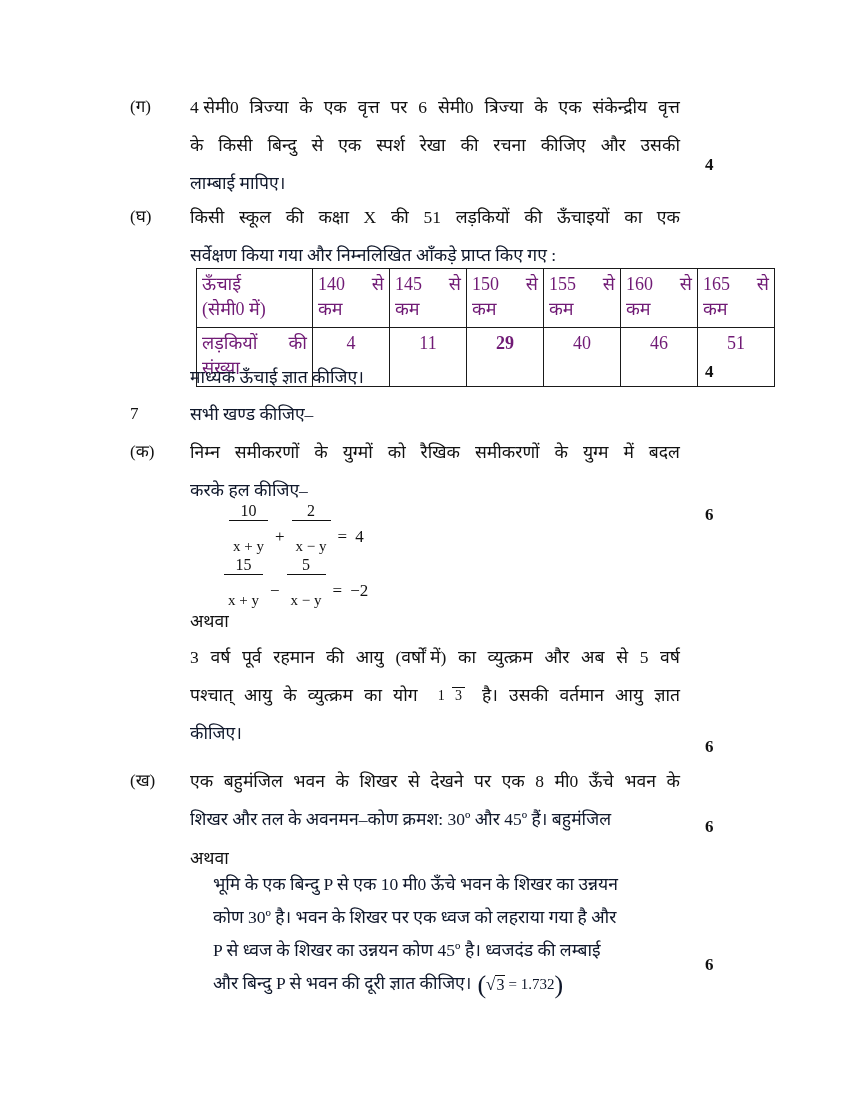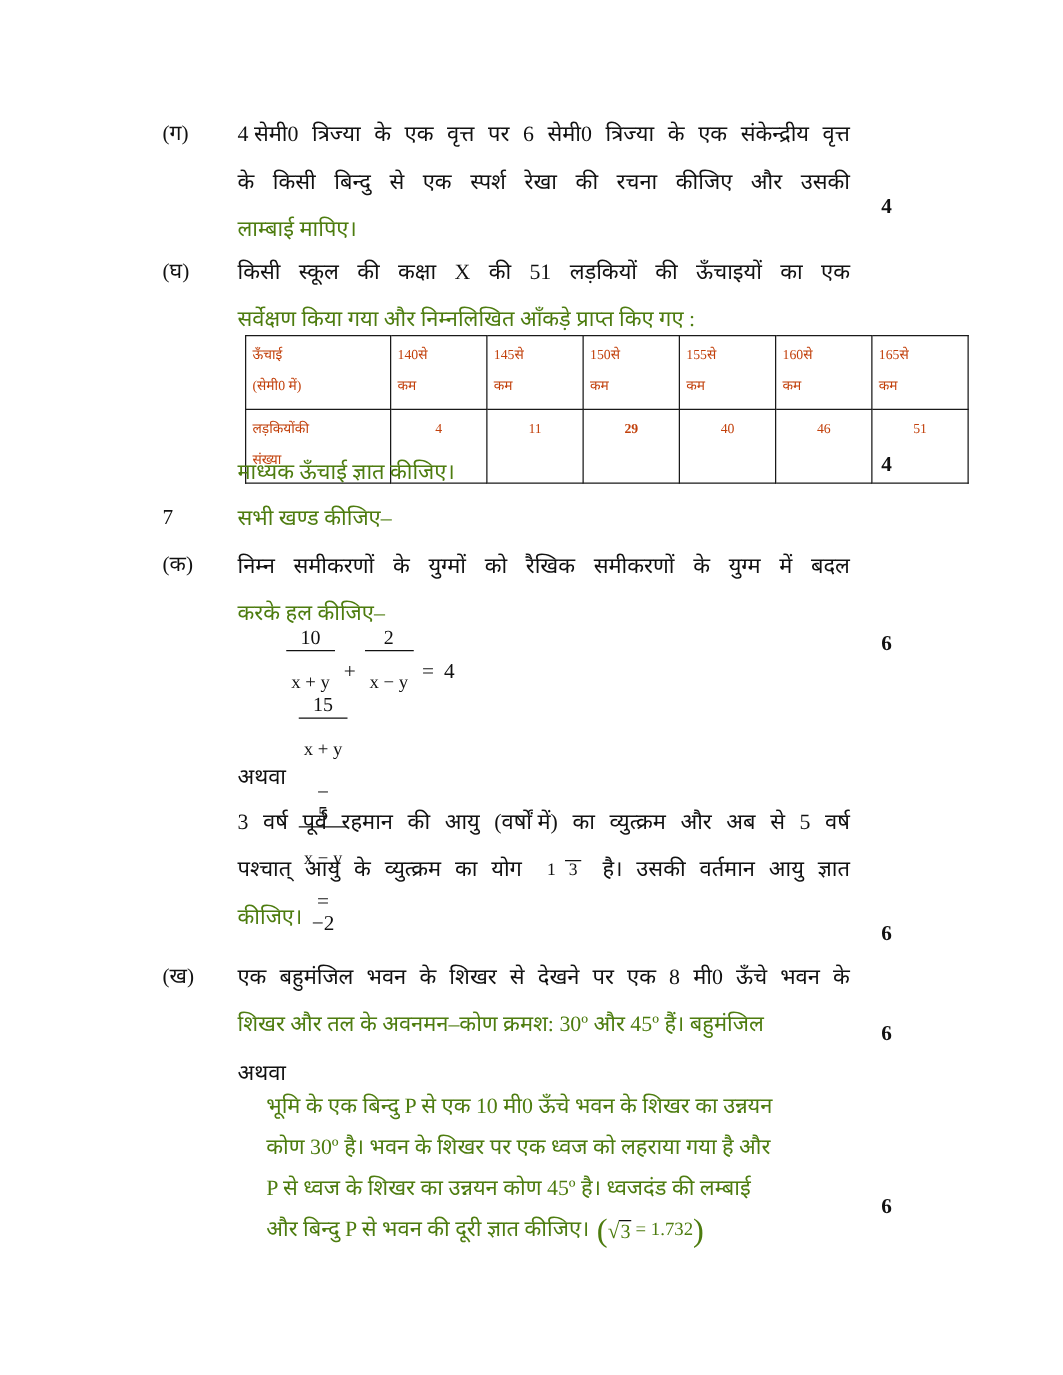--- a/index.html
+++ b/index.html
@@ -36,21 +36,21 @@
     color: #111;
   }
   .qbody {
     width: 490px;
     flex: 0 0 490px;
   }
   .line {
     font-size: 17.5px;
     line-height: 38px;
     white-space: nowrap;
-    color: #4d7c0f;
+    color: #0f172a;
   }
   .just {
     display: flex;
     justify-content: space-between;
     font-size: 17.5px;
     line-height: 38px;
     color: #111;
   }
   .just > span { display: inline-block; }
   .center {
@@ -72,35 +72,36 @@
     position: absolute;
     left: 196px;
     top: 268px;
   }
   table.data {
     border-collapse: collapse;
     table-layout: fixed;
   }
   table.data td {
     border: 1.3px solid #1a1a1a;
-    font-size: 11px;
+    font-size: 18px;
     line-height: 25px;
     padding: 3px 5px 5px 5px;
     vertical-align: top;
-    color: #c2410c;
+    color: #701a75;
   }
   td.hdr-label { width: 105px; }
   td.hdr-cell  { width: 66px; }
   td.num {
     text-align: center;
     vertical-align: top;
     height: 48px;
   }
   .spread {
     display: flex;
+    justify-content: space-between;
   }
   .bold29 { font-weight: bold; }
   
   .mathline {
     position: absolute;
     display: flex;
     align-items: center;
     font-family: "Liberation Serif", "DejaVu Serif", serif;
     font-size: 16px;
     color: #111;
@@ -344,21 +345,21 @@
     </span>
     <span class="op">+</span>
     <span class="frac">
       <span class="num-t">2</span>
       <span class="den-t">x − y</span>
     </span>
     <span class="op">=</span>
     <span class="op">4</span>
   </div>
 
-  <div class="mathline" style="left:236px; top:556px;flex-direction:column;">
+  <div class="mathline" style="left:221px; top:556px;">
     <span class="frac">
       <span class="num-t">15</span>
       <span class="den-t">x + y</span>
     </span>
     <span class="op">−</span>
     <span class="frac">
       <span class="num-t">5</span>
       <span class="den-t">x − y</span>
     </span>
     <span class="op">=</span>

